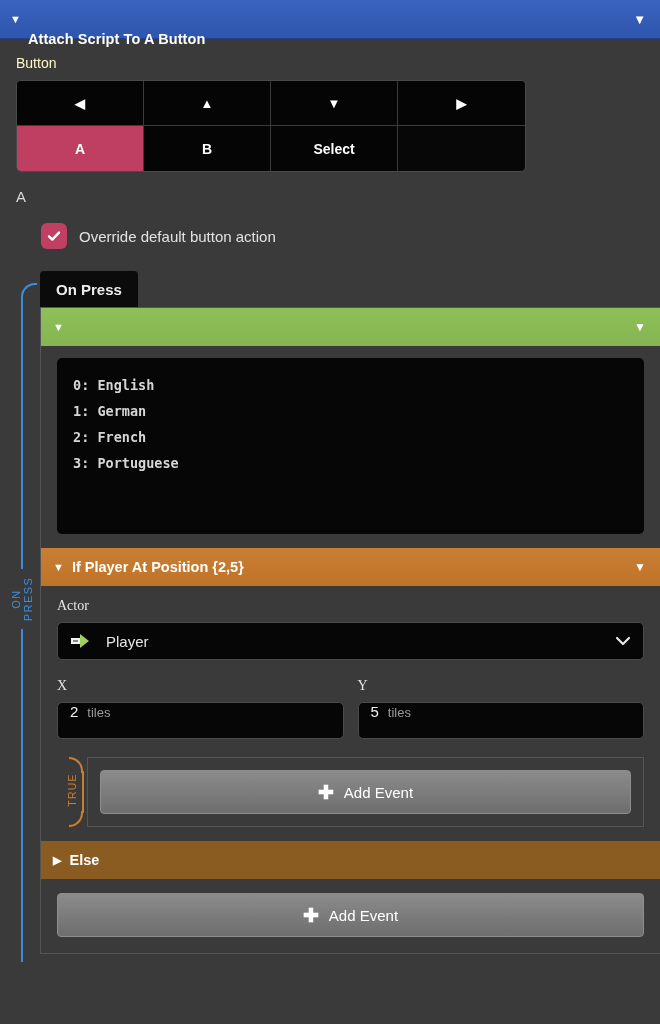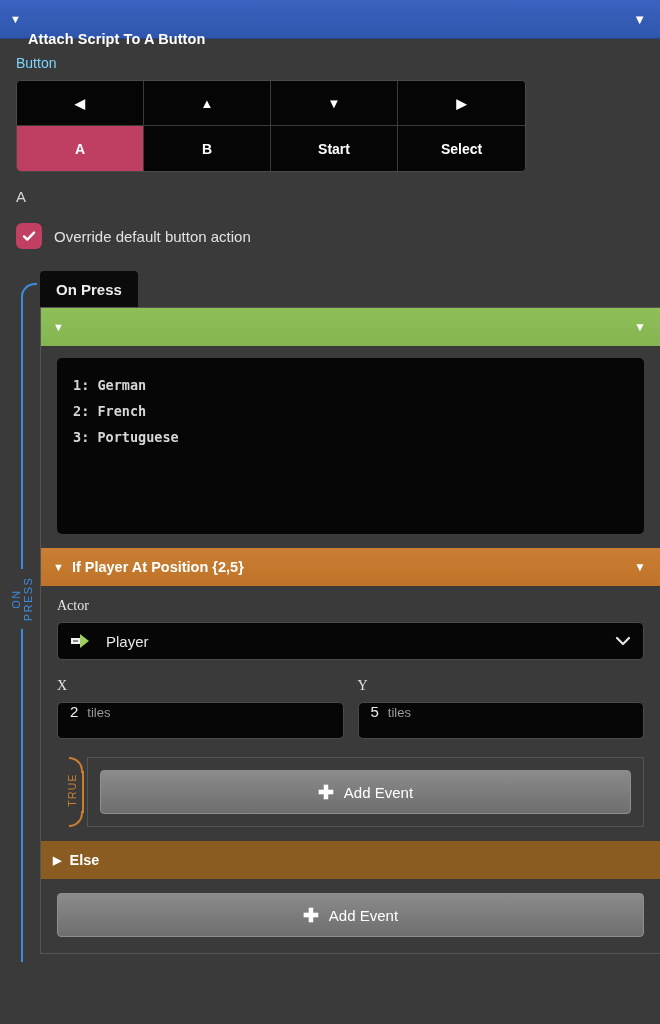--- a/index.html
+++ b/index.html
@@ -21,21 +21,21 @@
   }
   .panel-header .caret { font-size: 11px; margin-right: 7px; line-height: 1; }
   .panel-header .title { font-size: 14.5px; font-weight: bold; letter-spacing: .1px; margin-top: 40px; }
   .panel-header .spacer { flex: 1; }
   .panel-header .caret-right { font-size: 13px; line-height: 1; }
 
   
   .body { padding: 0 0 0 0; background: #3a3a3a; }
 
   .field-label {
-    color: #7dd3fc; font-size: 14px;
+    color: #fef9c3; font-size: 14px;
     padding: 16px 0 9px 16px;
   }
 
   
   .btn-grid {
     margin: 0 16px;
     width: 510px;
     border-radius: 5px;
     overflow: hidden;
     display: grid;
@@ -59,20 +59,21 @@
 
   .sub-label {
     color: #d7d7d7; font-size: 15px;
     padding: 16px 0 0 16px;
   }
 
   
   .checkbox-row {
     display: flex; align-items: center;
     padding: 18px 0 0 16px;
+    margin-left: 25px;
   }
   .checkbox {
     width: 26px; height: 26px; border-radius: 6px;
     background: #c03f63;
     display: flex; align-items: center; justify-content: center;
     margin-right: 12px;
     flex: none;
   }
   .checkbox svg { display: block; }
   .checkbox-label { color: #e2e2e2; font-size: 15px; }
@@ -262,23 +263,20 @@
     <div class="btn-cell">
       <span class="glyph">▶</span>
     </div>
     <div class="btn-cell row2 active">
       <span>A</span>
     </div>
     <div class="btn-cell row2">
       <span>B</span>
     </div>
     <div class="btn-cell row2">
-      <span>Start</span>
-    </div>
-    <div class="btn-cell row2">
       <span>Select</span>
     </div>
   </div>
 
   <div class="sub-label">A</div>
 
   <div class="checkbox-row">
     <span class="checkbox">
       <svg width="16" height="16" viewBox="0 0 16 16">
         <path d="M3 8.4 L6.3 11.6 L13 4.6" stroke="#ffffff" stroke-width="2.4" fill="none" stroke-linecap="round" stroke-linejoin="round"></path>
@@ -301,20 +299,21 @@
 
     <div class="script-box">
 
       <div class="evt-header evt-green">
         <span class="caret">▼</span>
         <span class="spacer"></span>
         <span class="caret-right">▼</span>
       </div>
       <div class="evt-body">
         <div class="code-box">
+          <div>0: English</div>
           <div>1: German</div>
           <div>2: French</div>
           <div>3: Portuguese</div>
         </div>
       </div>
 
       <div class="evt-header evt-orange">
         <span class="caret">▼</span>
         <span class="label">If Player At Position {2,5}</span>
         <span class="spacer"></span>

